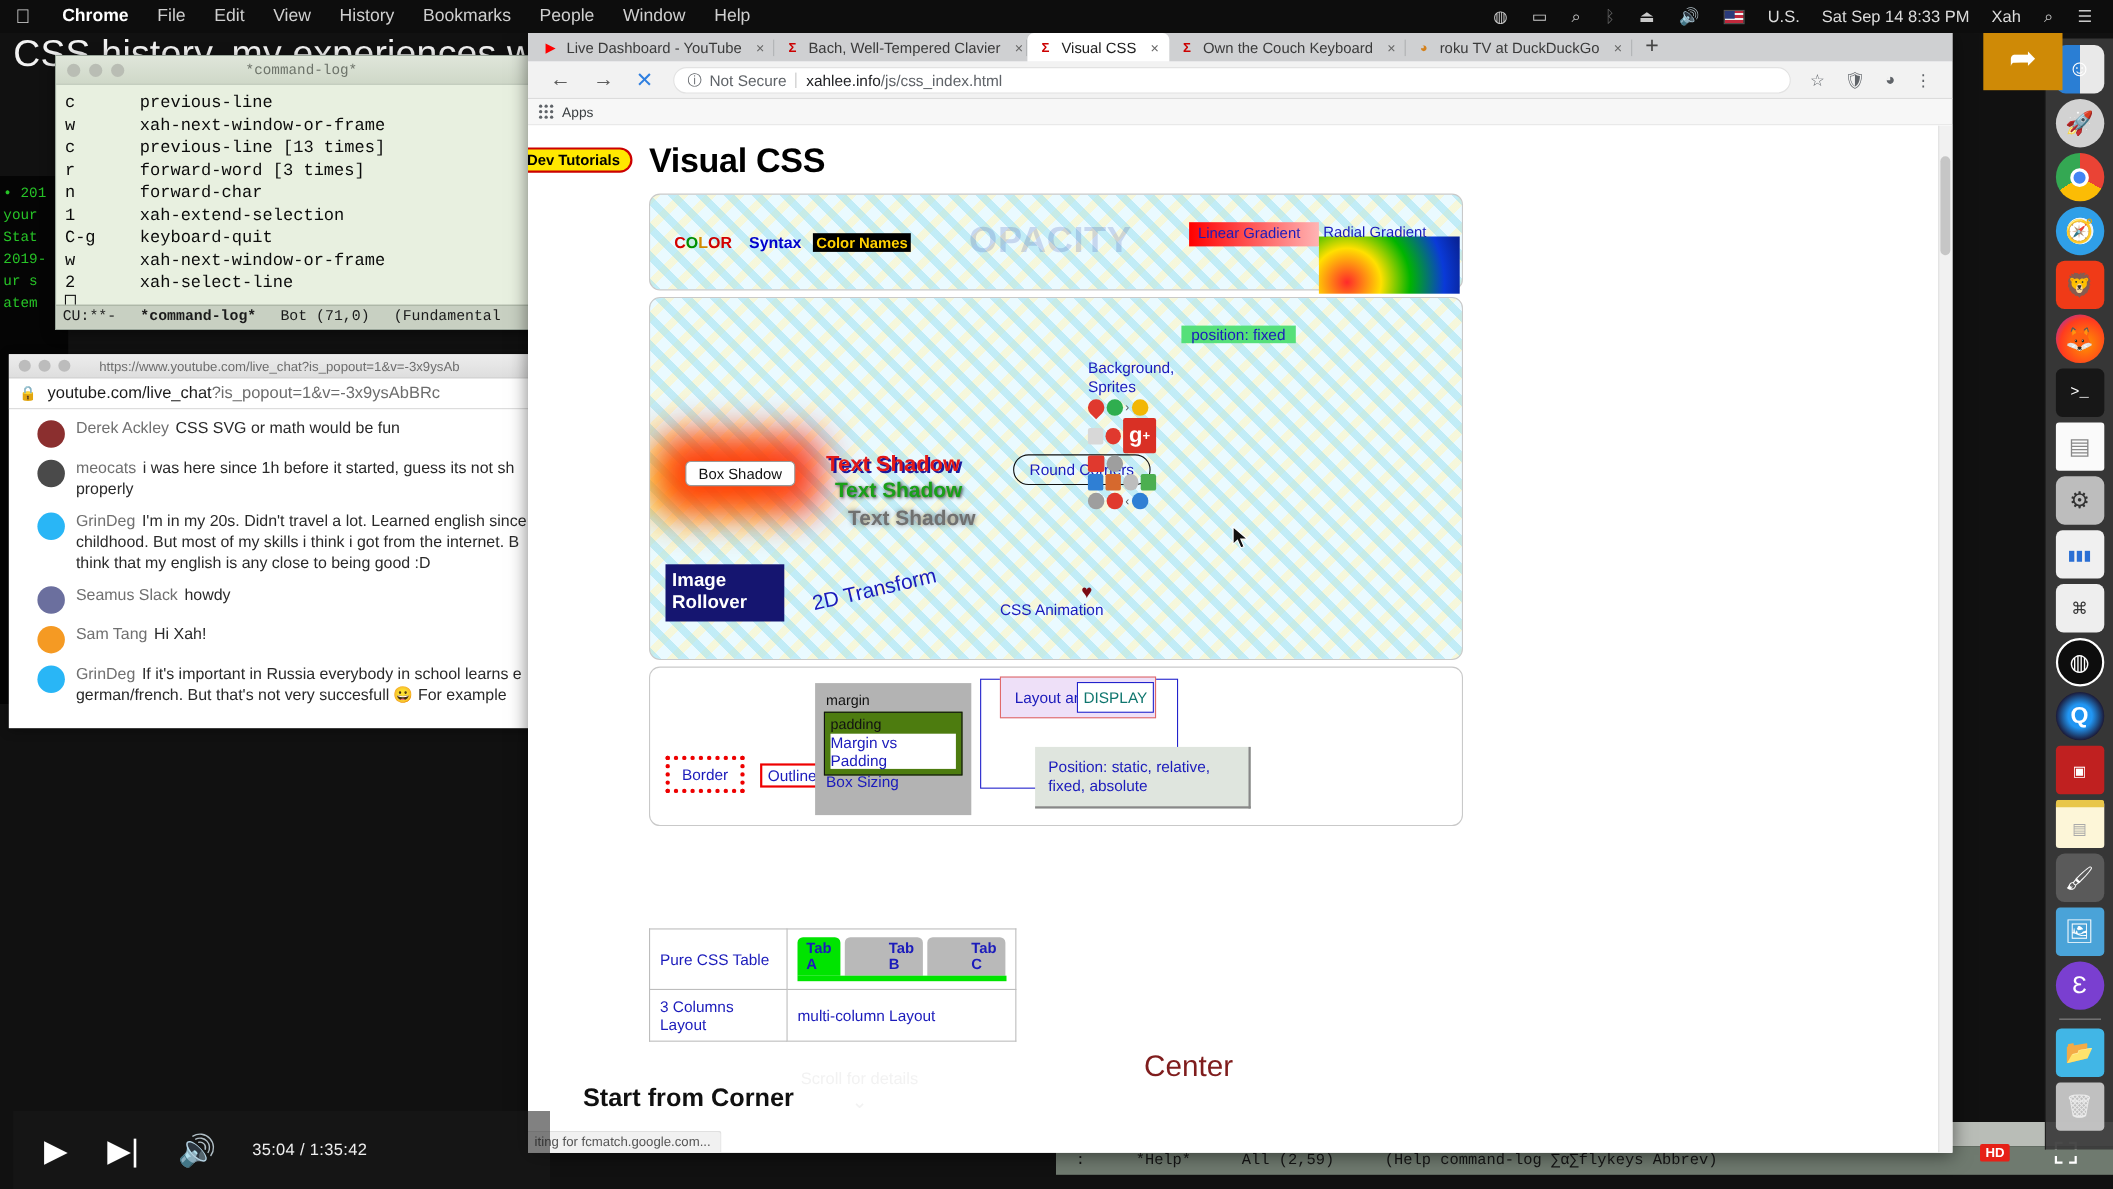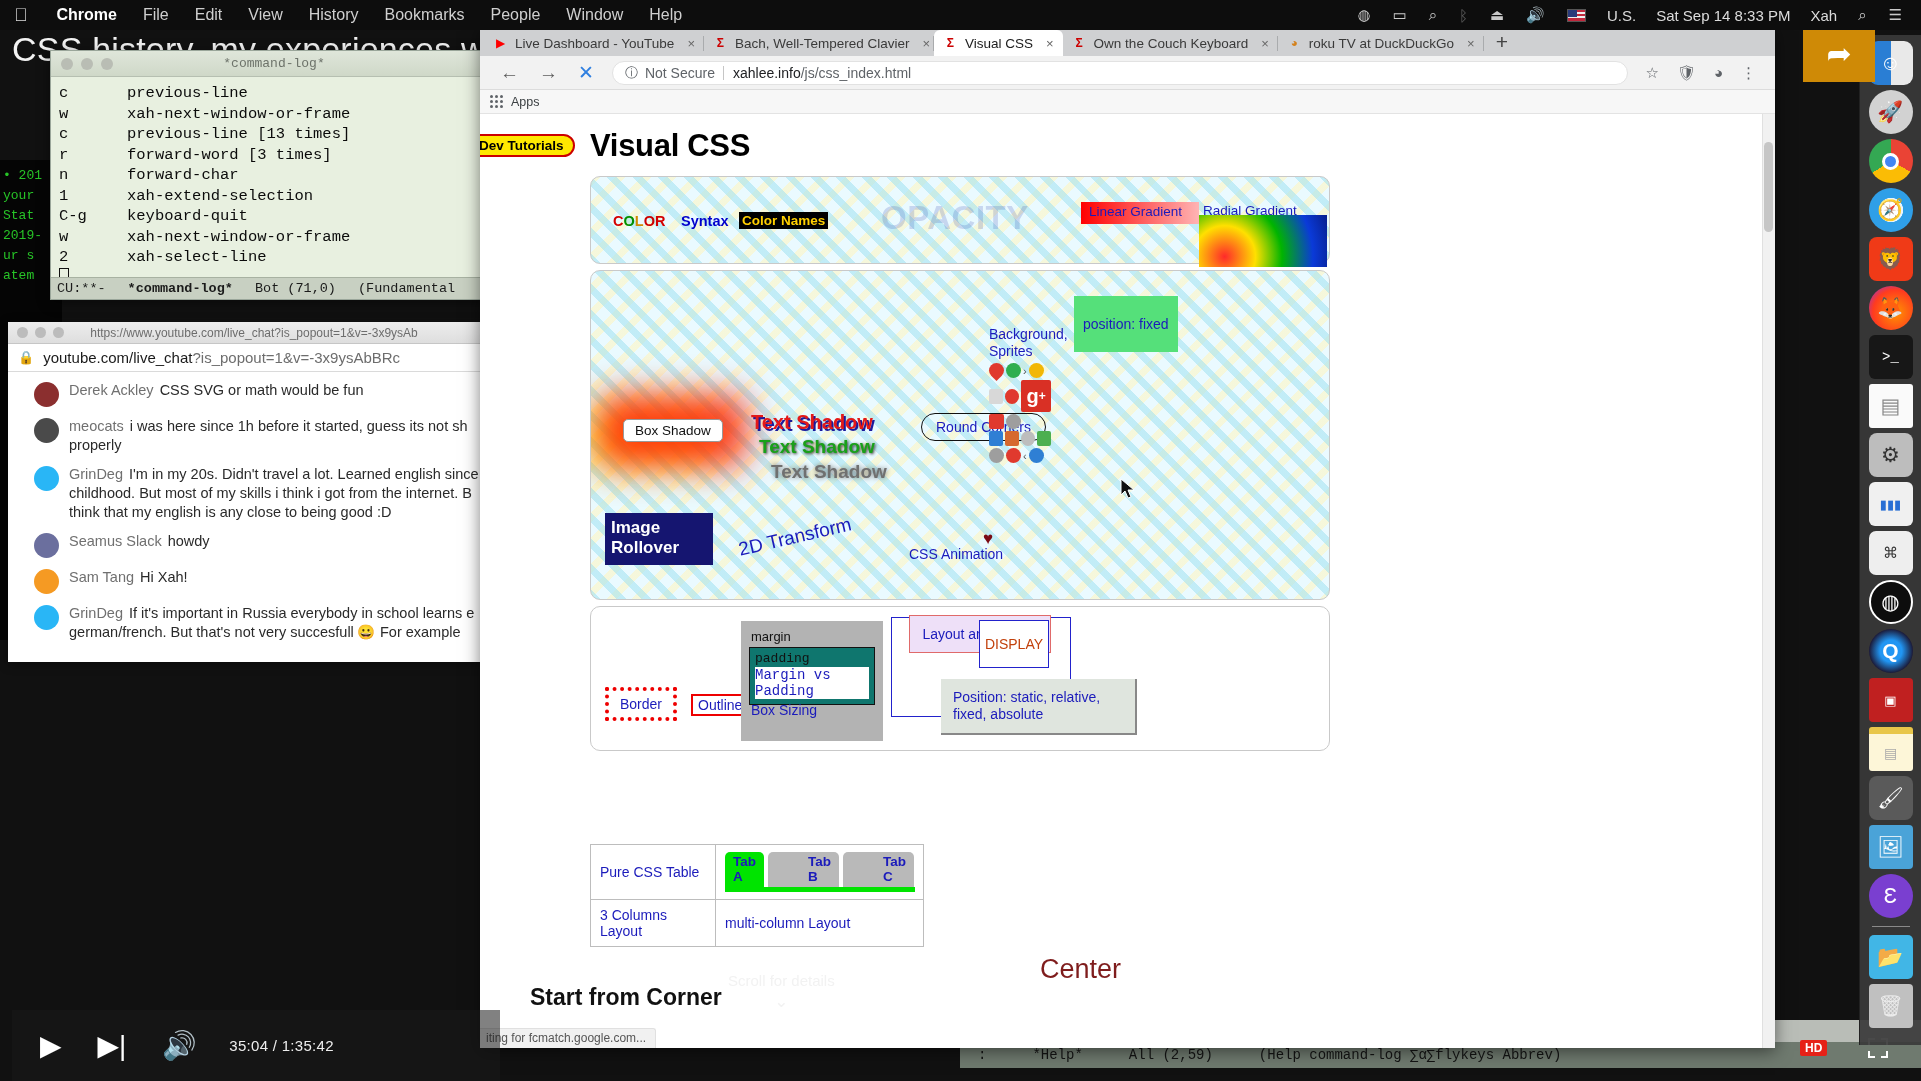--- a/index.html
+++ b/index.html
@@ -242,40 +242,40 @@
   
   #p3 { height:145px; margin-top:6px; background:#fff; }
   .borderbox {
     position:absolute; left:14px; top:80px; border:4px dotted #ee0000; padding:5px 11px;
     font-size:14px; color:#1b1bbb;
   }
   .outlinebox { position:absolute; left:100px; top:87px; border:2px solid #ee0000; padding:1px 5px;
     font-size:14px; color:#1b1bbb; }
   .marginbox { position:absolute; left:150px; top:14px; width:142px; height:120px; background:#b3b3b3; }
   .marginbox .mlbl { font-size:13px; color:#111; padding:8px 0 0 10px; }
-  .paddingbox { margin:3px 8px 0 8px; border:1.5px solid #111; background:#0f766e; padding:3px 5px 5px 5px;font-family:Liberation Mono, monospace; }
+  .paddingbox { margin:3px 8px 0 8px; border:1.5px solid #111; background:#4d7c0f; padding:3px 5px 5px 5px; }
   .paddingbox .plbl { font-size:13px; color:#111; }
   .mvp { background:#fff; color:#1b1bbb; font-size:14px; margin-top:1px; }
   .boxsizing { position:absolute; left:160px; top:95px; font-size:14px; color:#1b1bbb; }
   .layoutlayers {
     position:absolute; left:318px; top:8px; width:142px; height:38px; background:#eee0f8;
     border:1px solid #e06a6a; color:#1b1bbb; font-size:14px; display:flex;align-items:center;justify-content:center;
   }
   .displaybox {
-    position:absolute; left:388px; top:13px; width:70px; height:48px; background:#fff; border:1.5px solid #2222cc;
-    color:#c2410c; font-size:14px; display:flex;align-items:center;justify-content:center;
+    position:absolute; left:388px; top:13px; width:70px; height:28px; background:#fff; border:1.5px solid #2222cc;
+    color:#0f766e; font-size:14px; display:flex;align-items:center;justify-content:center;
   }
   .bigblueframe { position:absolute; left:300px; top:10px; width:180px; height:100px; border:1.5px solid #2222cc; }
   .positionbox {
     position:absolute; left:350px; top:72px; width:196px; height:56px; background:#dfe5de;
     border-right:2px solid #888; border-bottom:2px solid #888;
     color:#1b1bbb; font-size:14px; padding:10px 0 0 12px; line-height:17px;
   }
   .posfixed { position:absolute; left:594px; top:182px; background:#55e07a; color:#1b1bbb;
-    font-size:14px; padding:20px 9px; }
+    font-size:14px; padding:0 9px; }
   
   .tbl {
     position:absolute; left:110px; top:730px; width:334px; border:1px solid #bdbdbd; border-collapse:collapse;
     background:#fff; font-size:14px; color:#1b1bbb;
   }
   .tbl td { border:1px solid #bdbdbd; padding:7px 9px; vertical-align:middle; }
   .tabs { display:flex; gap:4px; align-items:flex-end; position:relative; padding-bottom:5px; }
   .tab-a,.tab-b,.tab-c { border-radius:5px 5px 0 0; padding:2px 8px 3px 8px; font-size:13.5px; color:#1b1bbb;font-weight:bold; }
   .tab-a { background:#00e400; } .tab-b,.tab-c { background:#b9b9b9;padding-left:40px; }
   .tabunder { position:absolute; left:0; bottom:0; width:190px; height:5px; background:#00e400; }

